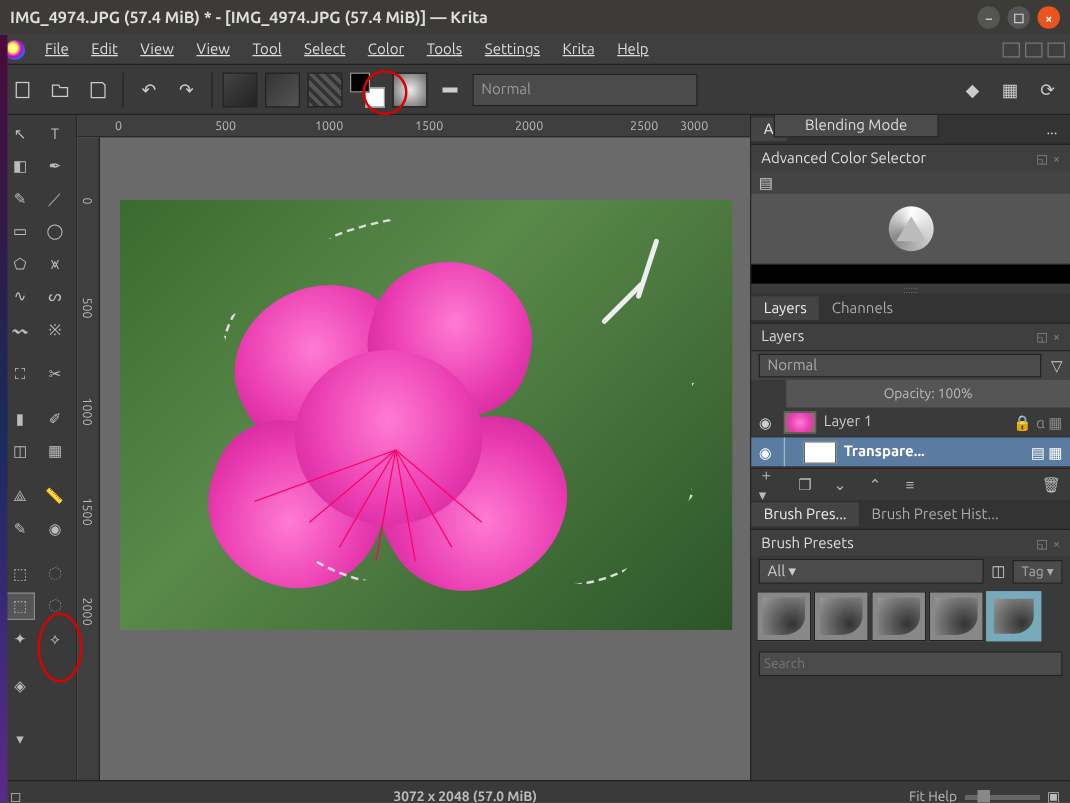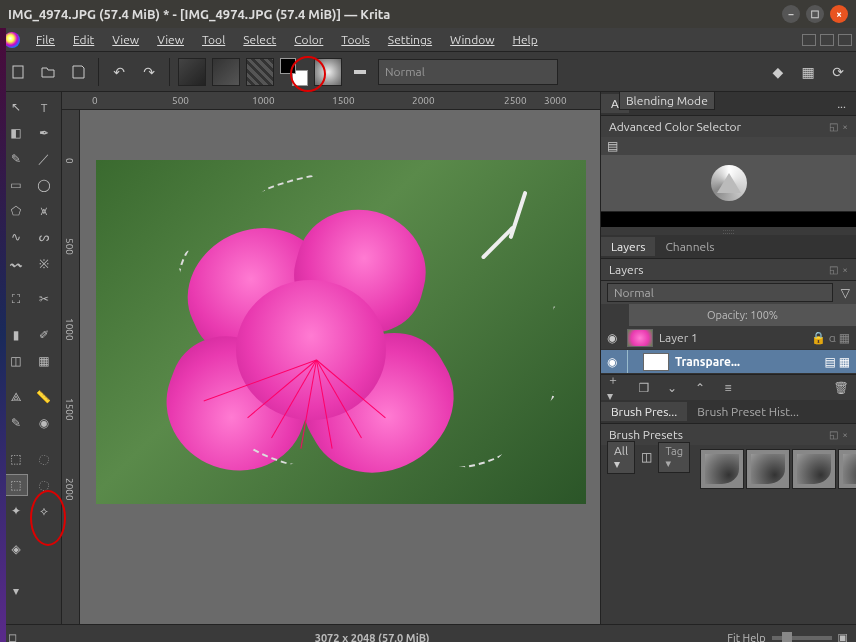--- a/index.html
+++ b/index.html
@@ -68,40 +68,40 @@
 .stroke::before { left: 30px; top: 0; width: 4px; height: 50px; transform: rotate(18deg); }
 .stroke::after { left: 10px; top: 30px; width: 4px; height: 45px; transform: rotate(45deg); }
 
 .right-panels { width: 256px; background: #3a3a3a; border-left: 1px solid #222; display: flex; flex-direction: column; font-size: 12px; }
 .panel-tabs { display: flex; background: #333; border-bottom: 1px solid #222; height: 24px; align-items: center; }
 .panel-tabs .tab { padding: 3px 10px; color: #aaa; }
 .panel-tabs .tab.active { background: #444; color: #eee; }
 .panel-tabs .more { margin-left: auto; padding: 3px 10px; }
 .ptitle { padding: 4px 8px; background: #3f3f3f; color: #ddd; display: flex; align-items: center; }
 .ptitle .picons { margin-left: auto; display: flex; gap: 4px; font-size: 10px; color: #888; }
-.tooltip { position: absolute; background: #4b4b4b; color: #ddd; border: 1px solid #222; padding: 2px 6px; font-size: 12px; z-index: 10; }
+.tooltip { position: absolute; background: #4b4b4b; color: #ddd; border: 1px solid #222; padding: 2px 24px; font-size: 12px; z-index: 10; }
 .selector { height: 56px; background: #555; display: flex; align-items: center; justify-content: center; }
 .selector .triangle { width: 36px; height: 36px; background: conic-gradient(from 0deg, #fff, #ccc, #888, #fff); border-radius: 50%; display: flex; align-items: center; justify-content: center; }
 .selector .triangle::after { content: ""; width: 0; height: 0; border-left: 12px solid transparent; border-right: 12px solid transparent; border-bottom: 20px solid #bbb; }
 .hslider { height: 16px; background: linear-gradient(90deg, #000, #000); border-top: 1px solid #222; }
 
 .layers { flex: 0 0 auto; display: flex; flex-direction: column; }
 .layers .row-ctrl { height: 24px; background: #444; display: flex; align-items: center; padding: 0 6px; gap: 8px; border-top: 1px solid #222; }
 .layers .row-ctrl .sel { flex: 1; background: #4b4b4b; padding: 2px 6px; color: #aaa; border: 1px solid #222; }
 .opacity-row { height: 22px; background: #555; display: flex; align-items: center; justify-content: center; color: #bbb; font-size: 11px; margin-left: 28px; }
 .layer-item { height: 24px; display: flex; align-items: center; gap: 6px; padding: 0 6px; border-bottom: 1px solid #333; }
 .layer-item.sel { background: #5a7ca1; color: #fff; }
 .layer-item .eye { width: 14px; }
 .layer-item .thumb { width: 26px; height: 18px; background: #999; border: 1px solid #666; }
 .layer-item .thumb.flower { background: radial-gradient(circle at 50% 50%, #ff7bd2, #e93ab0 60%, #5a8a4a); }
 .layer-item .thumb.white { background: #fff; }
 .layer-btns { height: 26px; display: flex; align-items: center; gap: 10px; padding: 0 6px; border-top: 1px solid #222; }
 .layer-btns .lb { width: 18px; height: 18px; display: flex; align-items: center; justify-content: center; color: #bbb; }
 
-.brush-panel { flex: 1; display: flex; flex-direction: row; }
+.brush-panel { flex: 1; display: flex; flex-direction: column; }
 .brush-row { height: 24px; display: flex; align-items: center; padding: 0 6px; gap: 6px; }
 .brush-row .sel { flex: 1; background: #4b4b4b; padding: 2px 6px; color: #ccc; border: 1px solid #222; }
 .brush-row .tag { padding: 2px 6px; border: 1px solid #222; background: #4b4b4b; color: #aaa; font-size: 11px; }
 .brush-list { display: flex; gap: 2px; padding: 4px; }
 .brush-thumb { width: 44px; height: 40px; background: #888; border: 1px solid #222; position: relative; }
 .brush-thumb.sel { border: 2px solid #7ab; background: #7ab; }
 .brush-thumb::after { content: ""; position: absolute; inset: 4px; background: radial-gradient(circle at 70% 70%, #333, #999); border-radius: 0 0 50% 0; }
 .search-row { padding: 4px 6px; }
 .search-row input { width: 100%; background: #4b4b4b; border: 1px solid #222; color: #999; padding: 3px; font-size: 11px; }
 
@@ -130,21 +130,21 @@
   <span class="app-icon"></span>
   <span class="menu"><u>File</u></span>
   <span class="menu"><u>Edit</u></span>
   <span class="menu"><u>View</u></span>
   <span class="menu"><u>View</u></span>
   <span class="menu"><u>Tool</u></span>
   <span class="menu"><u>Select</u></span>
   <span class="menu"><u>Color</u></span>
   <span class="menu"><u>Tools</u></span>
   <span class="menu"><u>Settings</u></span>
-  <span class="menu"><u>Window</u></span>
+  <span class="menu"><u>Krita</u></span>
   <span class="menu"><u>Help</u></span>
   <span class="right-icons">
     <span class="mini"></span>
     <span class="mini"></span>
     <span class="mini"></span>
   </span>
 </div>
 
 <div class="toolbar">
   <span class="tbtn">

